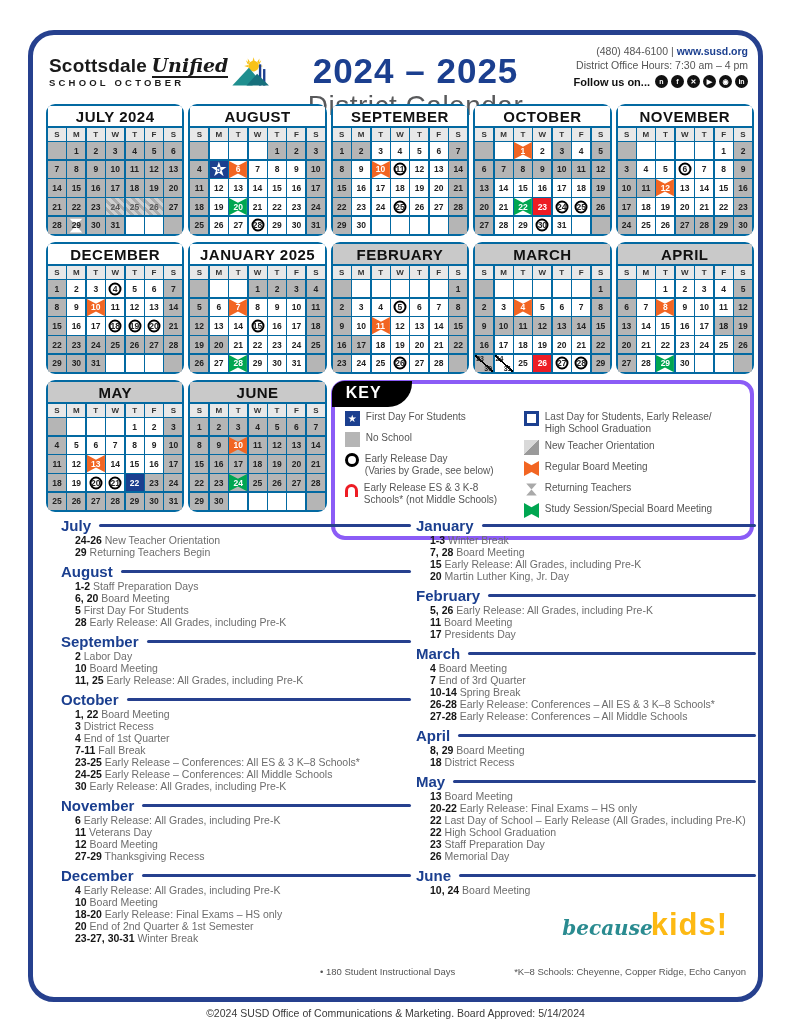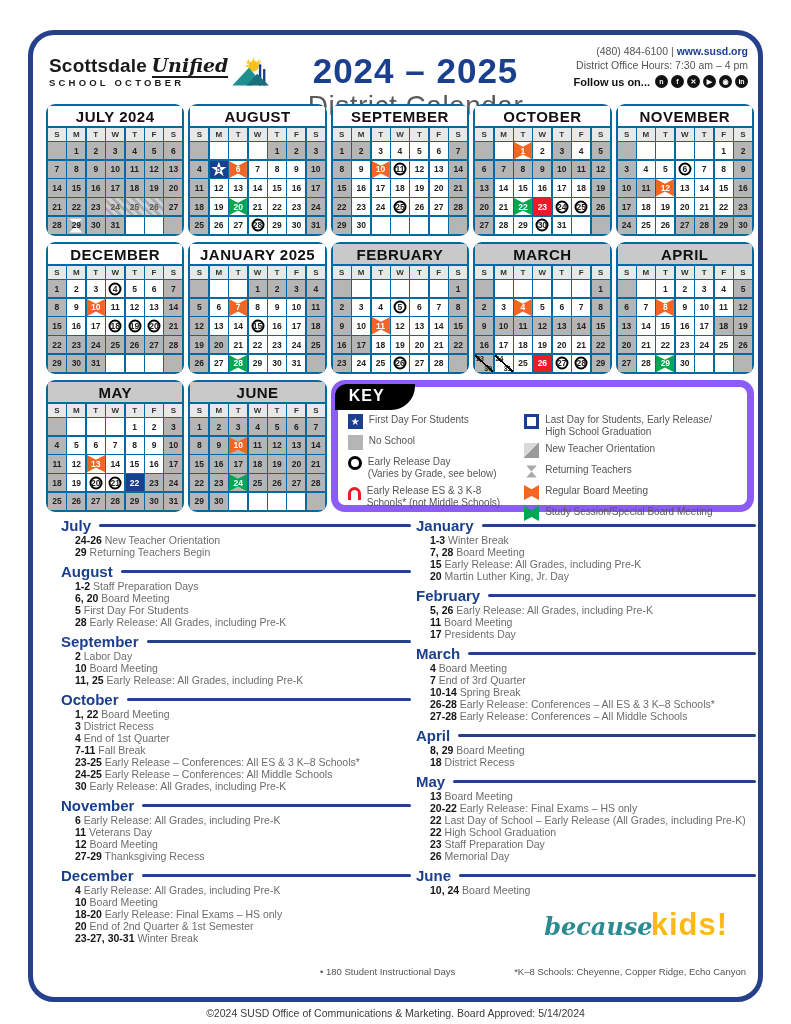--- a/index.html
+++ b/index.html
@@ -55,21 +55,21 @@
   .starnum { color:#1b3f8f !important; font-size:7px; }
   .circ { position:absolute; left:50%; top:50%; width:13px; height:13px; transform:translate(-50%,-50%);
           border:2.5px solid #000; border-radius:50%; background:#fff; z-index:1; }
   .fillsvg { position:absolute; inset:0; width:100%; height:100%; z-index:1; }
   .dc.split::before { content:""; position:absolute; inset:0; z-index:2;
           background:linear-gradient(to top right,transparent 46%,#000 46%,#000 54%,transparent 54%); }
   .dc .sa { position:absolute; left:1px; top:0px; font-size:7px; z-index:3; }
   .dc .sb { position:absolute; right:1px; bottom:0px; font-size:7px; z-index:3; }
 
   
-  .keybox { grid-column:3/6; position:relative; border:7px solid #8b5cf6; border-radius:14px; background:#fff; height:132px; }
+  .keybox { grid-column:3/6; position:relative; border:4px solid #8b5cf6; border-radius:14px; background:#fff; height:160px; }
   .keytab { position:absolute; top:-3px; left:-3px; background:#000; color:#fff; font-weight:bold; font-size:16px;
             letter-spacing:1px; padding:3px 30px 5px 14px; border-radius:12px 0 24px 0; }
   .keycols { display:flex; padding:27px 6px 4px 10px; gap:6px; }
   .kcol { display:flex; flex-direction:column; gap:6px; }
   .kcol.l { width:44%; }
   .kcol.r { width:56%; }
   .key-item { display:flex; gap:6px; align-items:flex-start; }
   .ki { width:15px; height:15px; flex:none; position:relative; margin-top:0px; }
   .kt { font-size:10px; color:#555; line-height:11.5px; }
   .ki.k-star { background:#1b3f8f; color:#fff; font-size:10px; display:flex; align-items:center; justify-content:center; }
@@ -84,21 +84,21 @@
   #events-left { left:28px; width:350px; }
   #events-right { left:383px; width:340px; }
   .ev-month { margin-bottom:5px; }
   .ev-head { display:flex; align-items:center; color:#1b3f8f; font-weight:bold; font-size:15px; height:17px; }
   .ev-head .rule { flex:1; height:2.5px; background:#26408e; margin-left:8px; border-radius:2px; }
   .ev-item { font-size:10.5px; color:#6d6d6d; padding-left:14px; line-height:12px; }
   .ev-item b { color:#151515; }
 
   
   .because { position:absolute; right:30px; top:872px; white-space:nowrap; }
-  .bq { font-family:"DejaVu Serif",serif; font-style:italic; font-weight:bold; font-size:24px; color:#2a8b90; }
+  .bq { font-family:"DejaVu Serif",serif; font-style:italic; font-weight:bold; font-size:20px; color:#2a8b90; }
   .kd { font-size:31px; font-weight:bold; color:#fdb913; letter-spacing:1px; margin-left:-2px; }
   .fn-left { position:absolute; left:287px; top:931px; font-size:9.5px; color:#555; }
   .fn-right { position:absolute; right:12px; top:931px; font-size:9.5px; color:#555; }
   .copyright { position:absolute; left:0; top:1007px; width:100%; text-align:center; font-size:10.5px; color:#3a3a3a; }
 </style>
 </head>
 <body>
 
 <div class="frame">
 
@@ -1521,33 +1521,33 @@
               <span class="ki k-last"></span>
               <span class="kt">Last Day for Students, Early Release/<br>High School Graduation</span>
             </div>
             <div class="key-item">
               <span class="ki k-nto"></span>
               <span class="kt">New Teacher Orientation</span>
             </div>
             <div class="key-item">
               <span class="ki">
                 <svg class="fillsvg" viewBox="0 0 20 20" preserveAspectRatio="none">
+                  <polygon points="0,0 10,5.5 20,0 20,20 10,14.5 0,20" fill="#f26522"></polygon>
+                </svg>
+              </span>
+              <span class="kt">Regular Board Meeting</span>
+            </div>
+            <div class="key-item">
+              <span class="ki">
+                <svg class="fillsvg" viewBox="0 0 20 20" preserveAspectRatio="none">
                   <polygon points="3,2 17,2 10,10" fill="#a9a9a9"></polygon>
                   <polygon points="3,18 17,18 10,10" fill="#a9a9a9"></polygon>
                 </svg>
               </span>
               <span class="kt">Returning Teachers</span>
-            </div>
-            <div class="key-item">
-              <span class="ki">
-                <svg class="fillsvg" viewBox="0 0 20 20" preserveAspectRatio="none">
-                  <polygon points="0,0 10,5.5 20,0 20,20 10,14.5 0,20" fill="#f26522"></polygon>
-                </svg>
-              </span>
-              <span class="kt">Regular Board Meeting</span>
             </div>
             <div class="key-item">
               <span class="ki">
                 <svg class="fillsvg" viewBox="0 0 20 20" preserveAspectRatio="none">
                   <polygon points="0,0 10,5.5 20,0 20,20 10,14.5 0,20" fill="#00a651"></polygon>
                 </svg>
               </span>
               <span class="kt">Study Session/Special Board Meeting</span>
             </div>
           </div>

